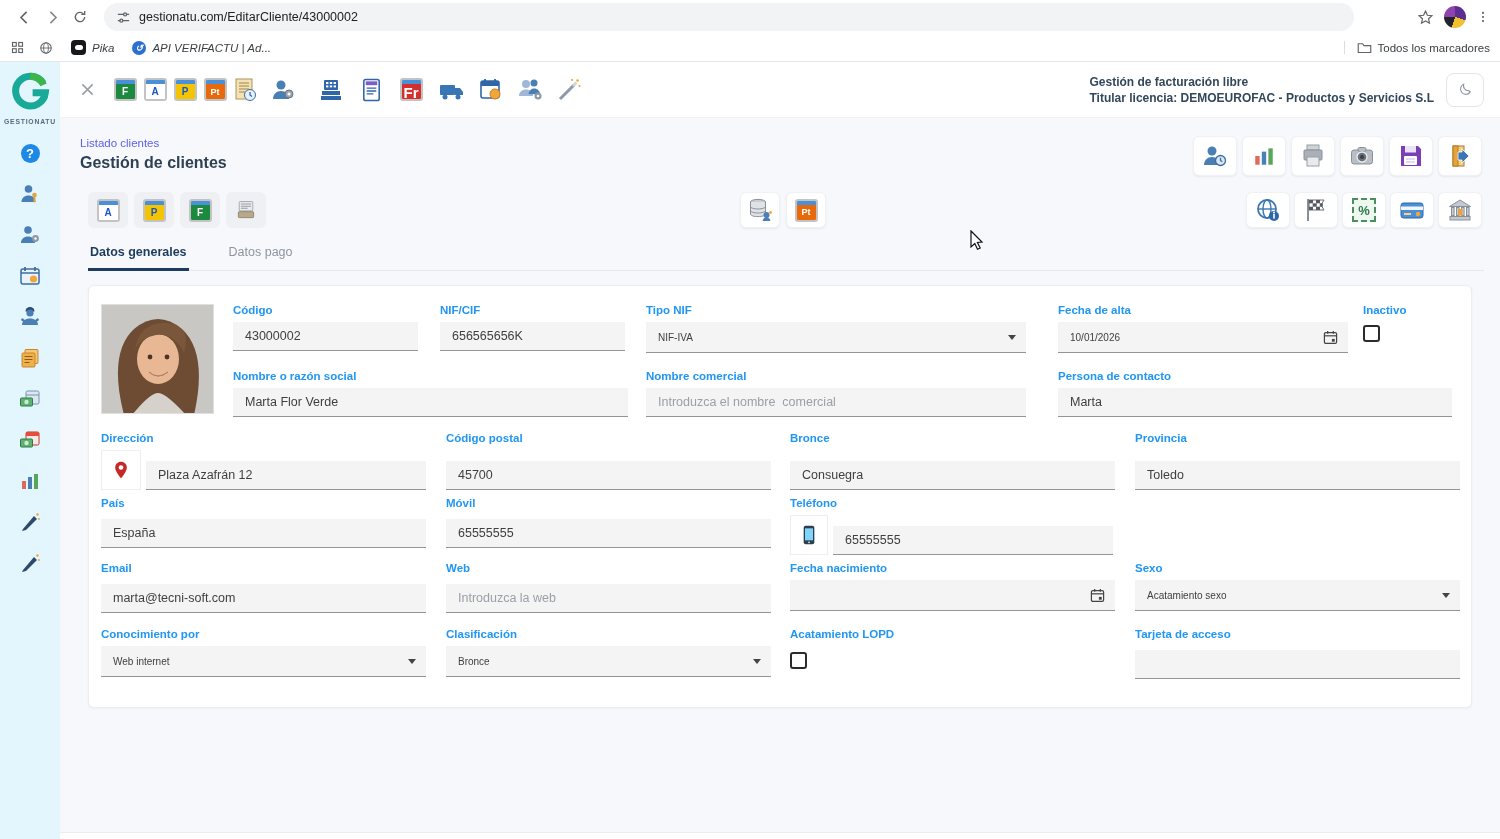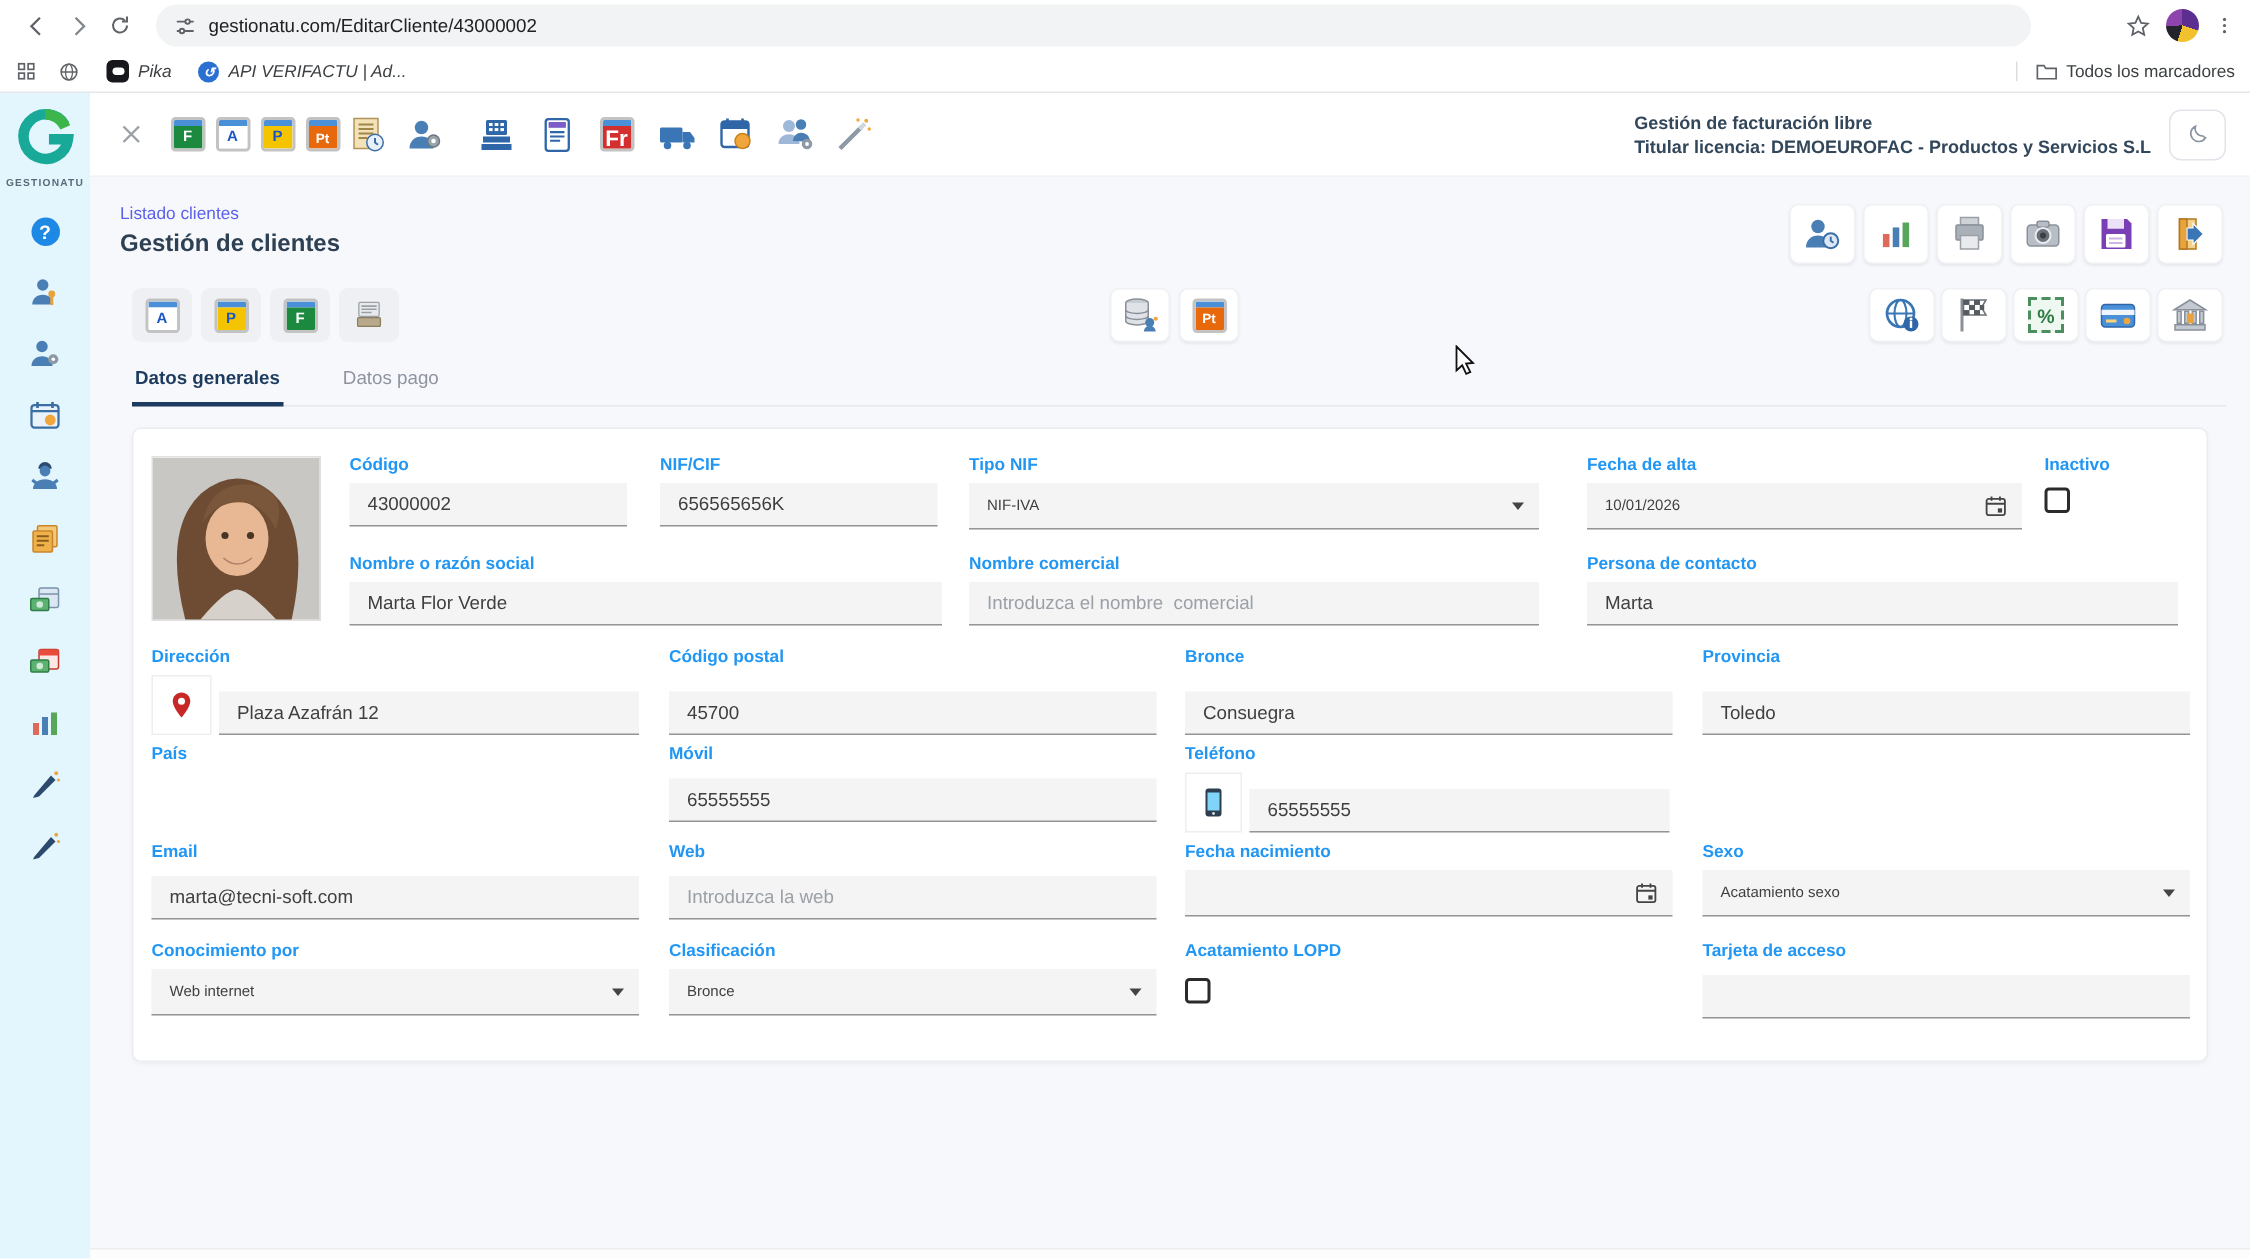--- a/index.html
+++ b/index.html
@@ -604,20 +604,21 @@
           <label class="flabel">Bronce</label>
           <input class="finput" style="margin-top: 11px;" value="Consuegra">
         </div>
         <div class="fld" style="left:1046px; top:146px; width:325px">
           <label class="flabel">Provincia</label>
           <input class="finput" style="margin-top: 11px;" value="Toledo">
         </div>
 
         <div class="fld" style="left:12px; top:211px; width:325px">
           <label class="flabel">País</label>
+          <input class="finput" style="margin-top: 4px;" value="España">
         </div>
         <div class="fld" style="left:357px; top:211px; width:325px">
           <label class="flabel">Móvil</label>
           <input class="finput" style="margin-top: 4px;" value="65555555">
         </div>
         <div class="fld" style="left:701px; top:211px; width:325px">
           <label class="flabel">Teléfono</label>
           <div class="combo">
             <span class="mini-box" style="width:38px;flex:0 0 38px">
                 <svg width="16" height="20" viewBox="0 0 24 30">

